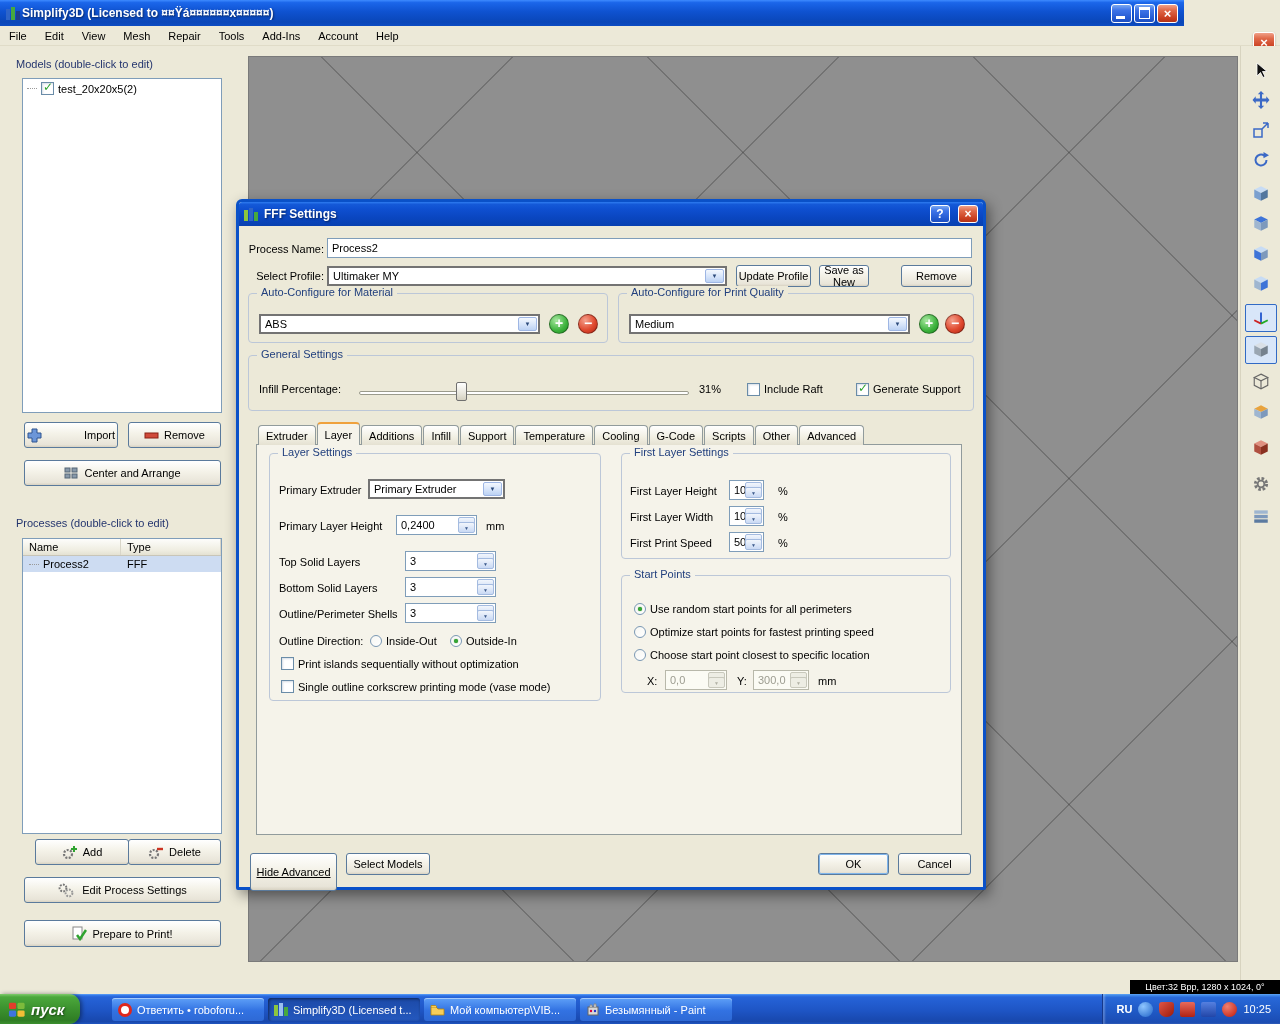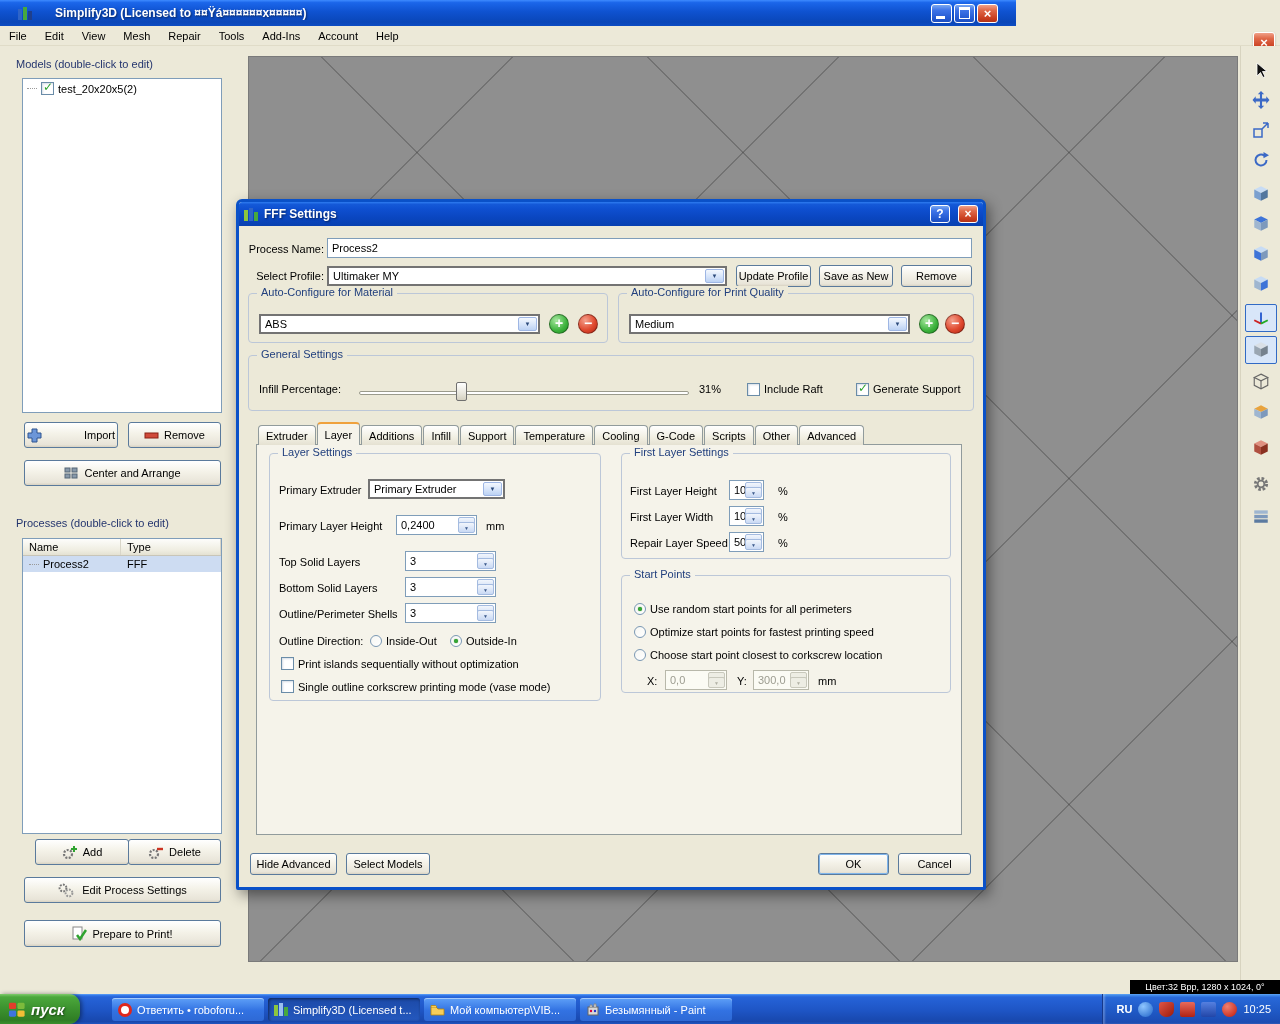--- a/index.html
+++ b/index.html
@@ -2,23 +2,23 @@
 <html><head>
 <meta charset="utf-8">
 <style>
 *{margin:0;padding:0;box-sizing:border-box;}
 html,body{width:1280px;height:1024px;overflow:hidden;}
 body{font-family:"Liberation Sans","DejaVu Sans",sans-serif;font-size:11px;color:#000;}
 button{border:none;background:none;padding:0;font-family:inherit;font-size:11px;cursor:default;}
 .screen{position:relative;width:1280px;height:1024px;background:#ECE9D8;}
 
 
-.titlebar{position:absolute;left:0;top:0;width:1016px;height:26px;
+.titlebar{position:absolute;left:0;top:0;width:1184px;height:26px;
  background:linear-gradient(180deg,#3E8BFF 0%,#1B66EA 10%,#0F52D0 45%,#0A46B8 85%,#0C4CC2 100%);
- display:flex;align-items:center;gap:23px;padding:0 18px;color:#fff;}
+ display:flex;align-items:center;gap:2px;padding:0 6px;color:#fff;}
 .title-text{font-weight:bold;font-size:12px;text-shadow:1px 1px 2px rgba(0,0,0,.5);flex:1;white-space:nowrap;overflow:hidden;}
 .tb-btns{display:flex;}
 .tb-btn{width:21px;height:19px;border-radius:3px;margin-left:2px;color:#fff;font-size:13px;font-weight:bold;
  display:flex;align-items:center;justify-content:center;border:1px solid #fff;position:relative;}
 .tb-btn.min,.tb-btn.max{background:linear-gradient(180deg,#7AA7F0 0%,#3E74E8 30%,#2258D0 80%,#1E4FC0 100%);}
 .tb-btn.close{background:linear-gradient(180deg,#F0A088 0%,#E06A4A 30%,#C83C1E 80%,#B03418 100%);}
 .tb-btn.min::after{content:"";position:absolute;left:4px;bottom:3px;width:9px;height:3px;background:#fff;}
 .tb-btn.max::after{content:"";width:9px;height:8px;border:1px solid #fff;border-top-width:3px;}
 
 
@@ -358,21 +358,21 @@
           <span>Process2</span>
         </span>
 
       <span class="lbl" style="left:9px;top:44px;width:76px;text-align:right;">Select Profile:</span>
       <span class="combo" style="left:88px;top:40px;width:400px;height:20px;">
           <span>Ultimaker MY</span>
         </span>
       <button class="btn" style="left:497px;top:39px;width:75px;height:22px;">
           <span>Update Profile</span>
         </button>
-      <button class="btn" style="left:580px;top:39px;width:74px;height:22px;">
+      <button class="btn" style="left:580px;top:39px;width:50px;height:22px;">
           <span>Save as New</span>
         </button>
       <button class="btn" style="left:662px;top:39px;width:71px;height:22px;">
           <span>Remove</span>
         </button>
 
       <div class="group" style="left:9px;top:67px;width:360px;height:50px;">
         <span class="legend">Auto-Configure for Material</span>
         <span class="combo" style="left:10px;top:20px;width:281px;height:20px;">
             <span>ABS</span>
@@ -459,49 +459,49 @@
           <span class="lbl" style="left:8px;top:31px;">First Layer Height</span>
           <span class="spin" style="left:107px;top:26px;width:35px;height:20px;">
               <span>100</span>
             </span>
           <span class="lbl" style="left:156px;top:31px;">%</span>
           <span class="lbl" style="left:8px;top:57px;">First Layer Width</span>
           <span class="spin" style="left:107px;top:52px;width:35px;height:20px;">
               <span>100</span>
             </span>
           <span class="lbl" style="left:156px;top:57px;">%</span>
-          <span class="lbl" style="left:8px;top:83px;">Repair Layer Speed</span>
+          <span class="lbl" style="left:8px;top:83px;">First Print Speed</span>
           <span class="spin" style="left:107px;top:78px;width:35px;height:20px;">
               <span>50</span>
             </span>
           <span class="lbl" style="left:156px;top:83px;">%</span>
         </div>
 
         <div class="group" style="left:364px;top:130px;width:330px;height:118px;">
           <span class="legend">Start Points</span>
           <span class="rb checked" style="left:12px;top:27px;"></span>
           <span class="lbl" style="left:28px;top:27px;">Use random start points for all perimeters</span>
           <span class="rb" style="left:12px;top:50px;"></span>
           <span class="lbl" style="left:28px;top:50px;">Optimize start points for fastest printing speed</span>
           <span class="rb" style="left:12px;top:73px;"></span>
-          <span class="lbl" style="left:28px;top:73px;">Choose start point closest to corkscrew location</span>
+          <span class="lbl" style="left:28px;top:73px;">Choose start point closest to specific location</span>
           <span class="lbl" style="left:25px;top:99px;">X:</span>
           <span class="spin disabled" style="left:43px;top:94px;width:62px;height:20px;">
               <span>0,0</span>
             </span>
           <span class="lbl" style="left:115px;top:99px;">Y:</span>
           <span class="spin disabled" style="left:131px;top:94px;width:56px;height:20px;">
               <span>300,0</span>
             </span>
           <span class="lbl" style="left:196px;top:99px;">mm</span>
         </div>
 
       </div>
 
-      <button class="btn" style="left:11px;top:627px;width:87px;height:22px;">
+      <button class="btn" style="left:11px;top:627px;width:87px;height:38px;text-decoration:underline;">
           <span>Hide Advanced</span>
         </button>
       <button class="btn" style="left:107px;top:627px;width:84px;height:22px;">
           <span>Select Models</span>
         </button>
       <button class="btn default" style="left:579px;top:627px;width:71px;height:22px;">
           <span>OK</span>
         </button>
       <button class="btn" style="left:659px;top:627px;width:73px;height:22px;">
           <span>Cancel</span>

